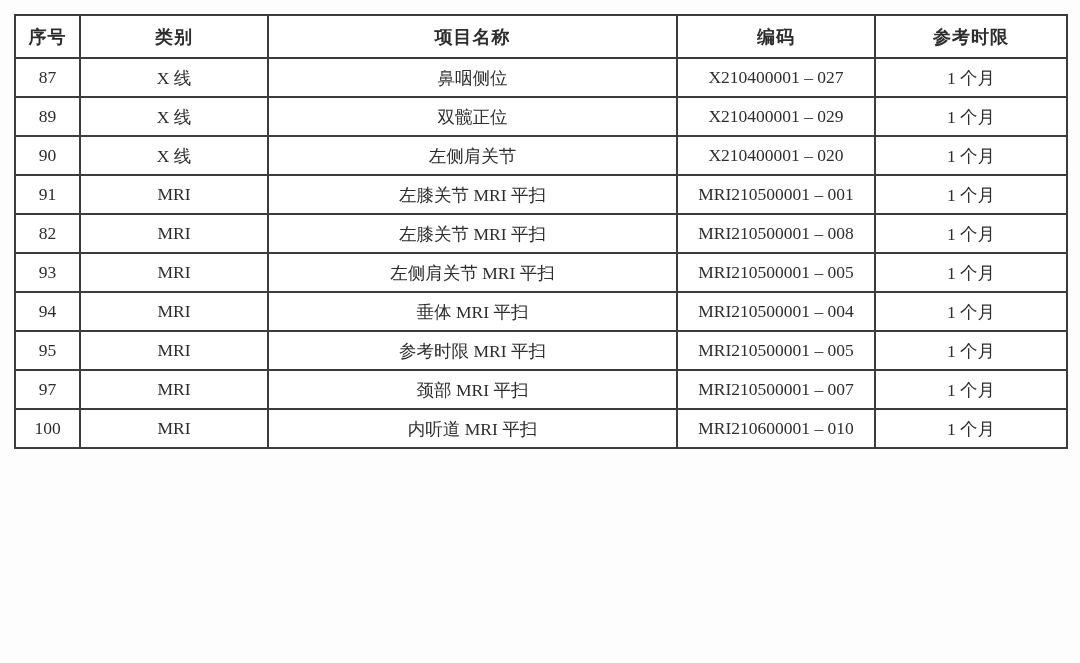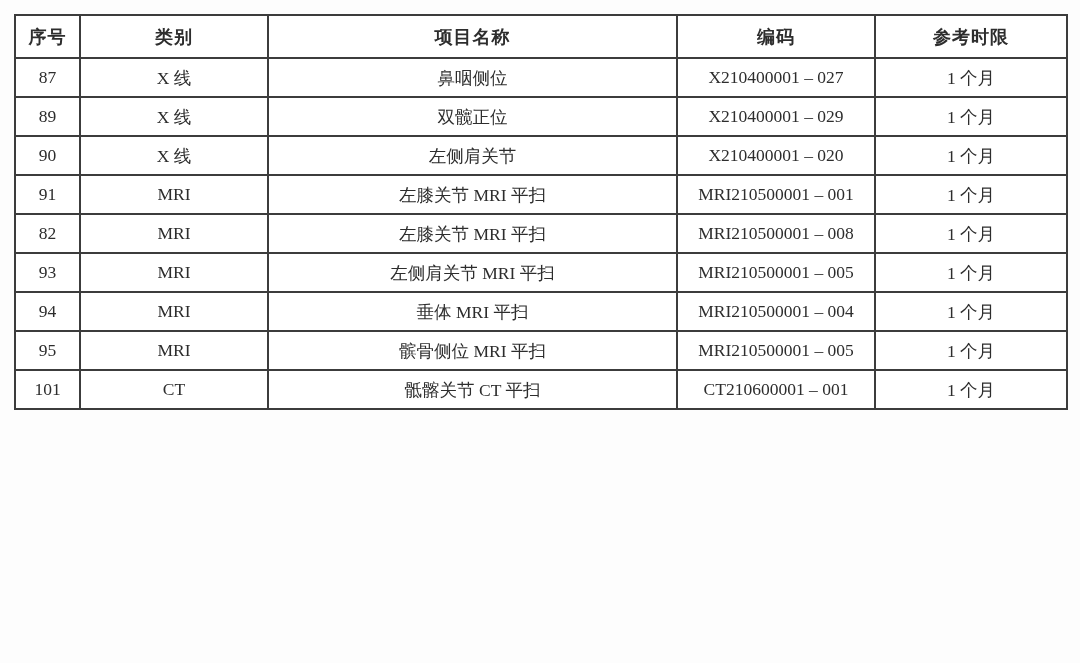--- a/index.html
+++ b/index.html
@@ -125,26 +125,33 @@
         <tr>
     <td>94</td>
     <td>MRI</td>
     <td>垂体 MRI 平扫</td>
     <td>MRI210500001 – 004</td>
     <td>1 个月</td>
   </tr>
         <tr>
     <td>95</td>
     <td>MRI</td>
-    <td>髌骨侧位 MRI 平扫</td>
+    <td>参考时限 MRI 平扫</td>
     <td>MRI210500001 – 005</td>
     <td>1 个月</td>
   </tr>
         <tr>
-    <td>101</td>
-    <td>CT</td>
-    <td>骶髂关节 CT 平扫</td>
-    <td>CT210600001 – 001</td>
+    <td>97</td>
+    <td>MRI</td>
+    <td>颈部 MRI 平扫</td>
+    <td>MRI210500001 – 007</td>
+    <td>1 个月</td>
+  </tr>
+        <tr>
+    <td>100</td>
+    <td>MRI</td>
+    <td>内听道 MRI 平扫</td>
+    <td>MRI210600001 – 010</td>
     <td>1 个月</td>
   </tr>
       </tbody>
   </table>
 </div>
 
 </body></html>

